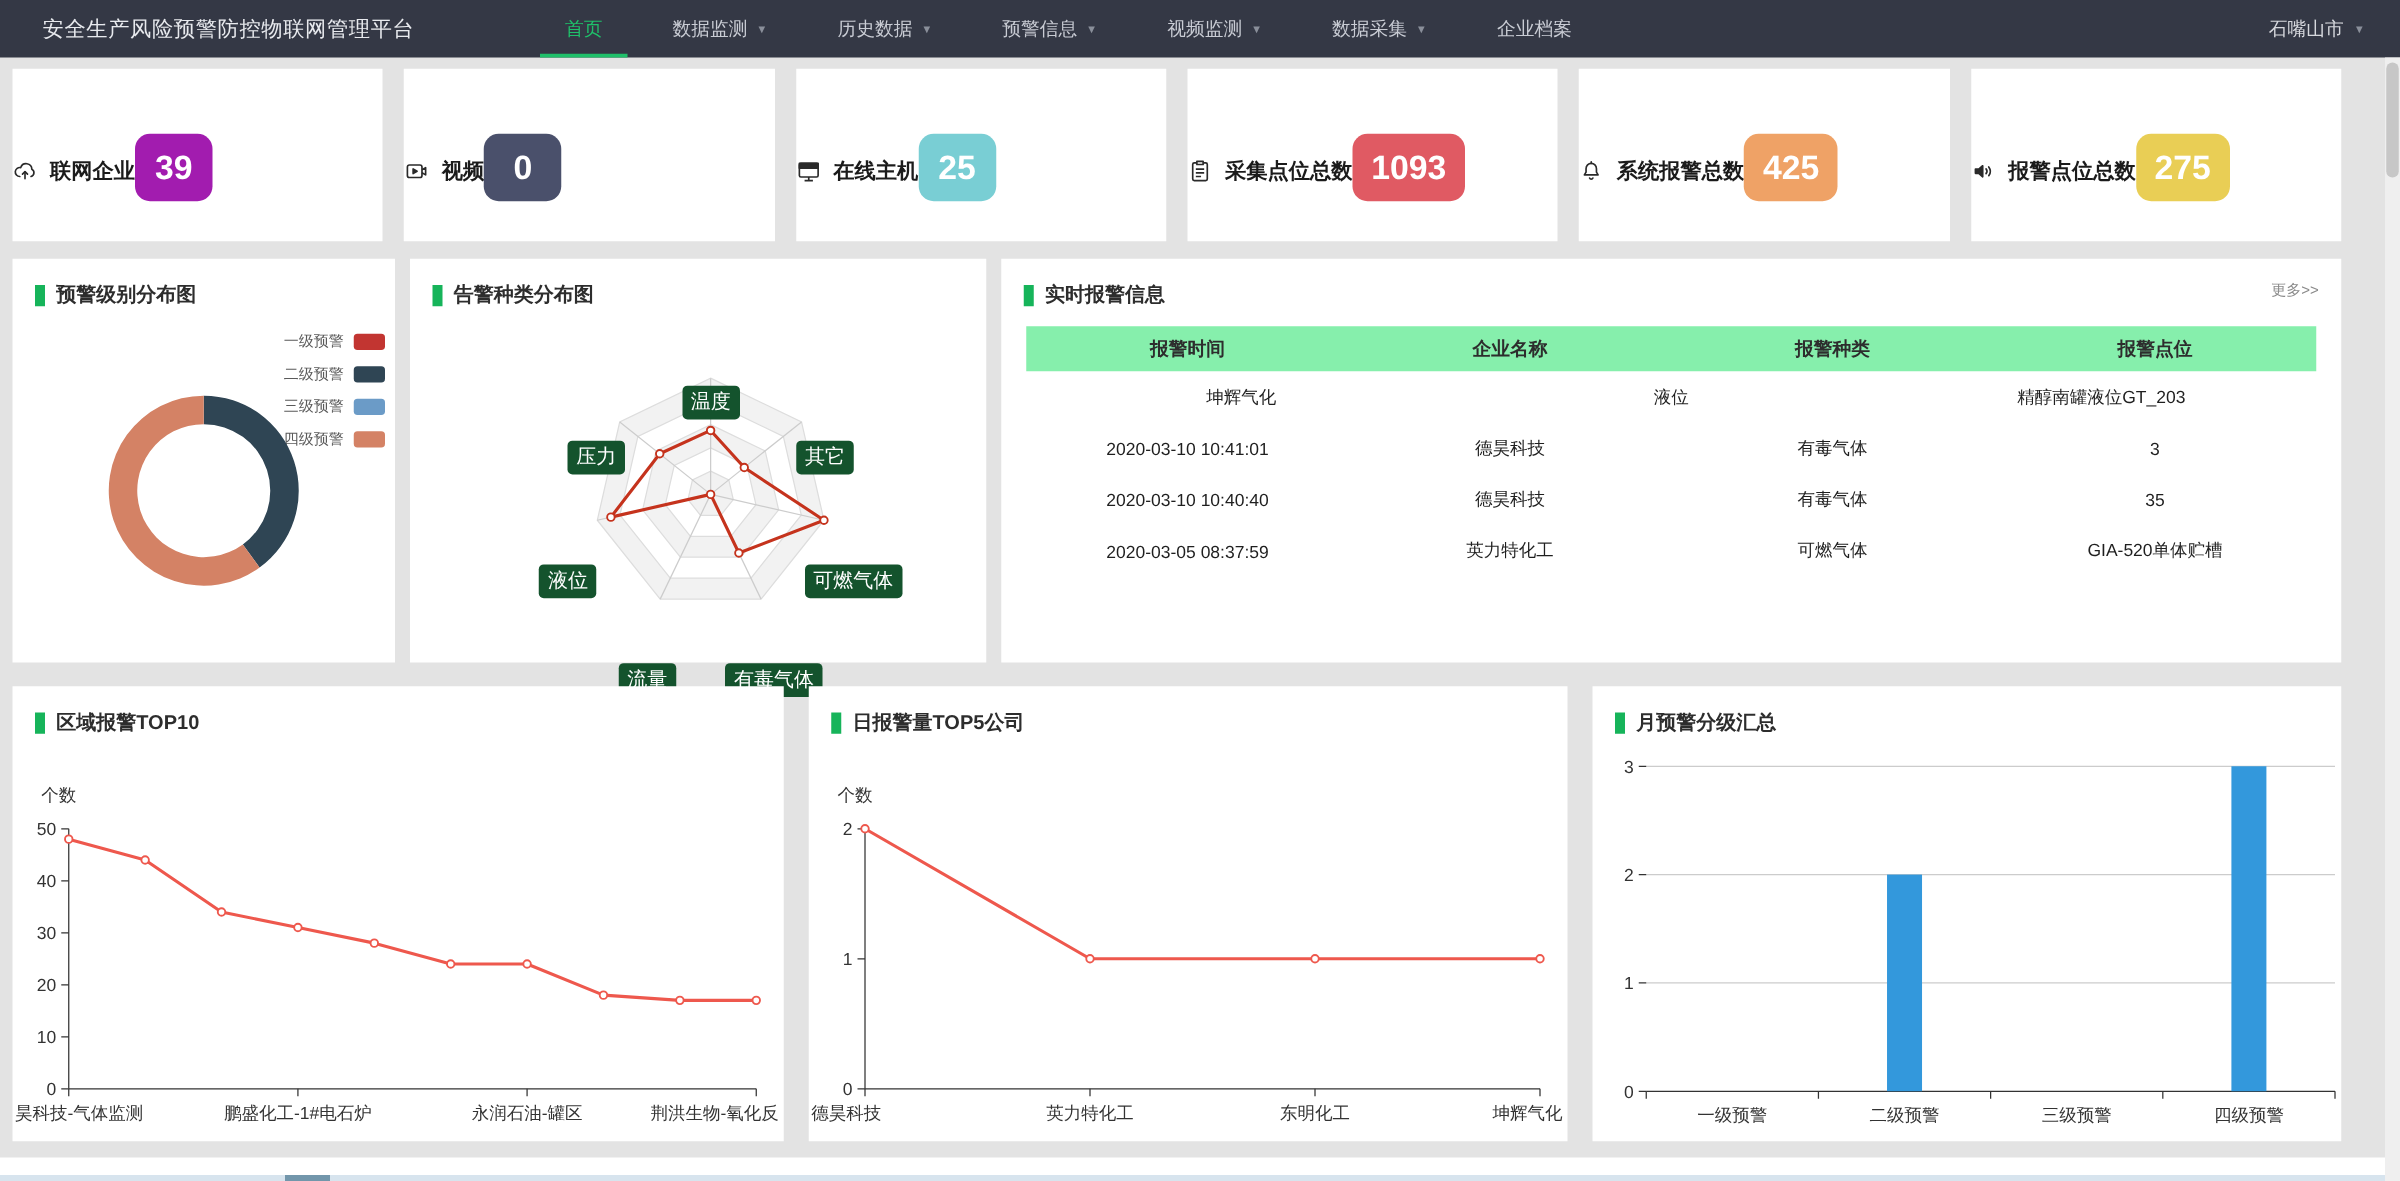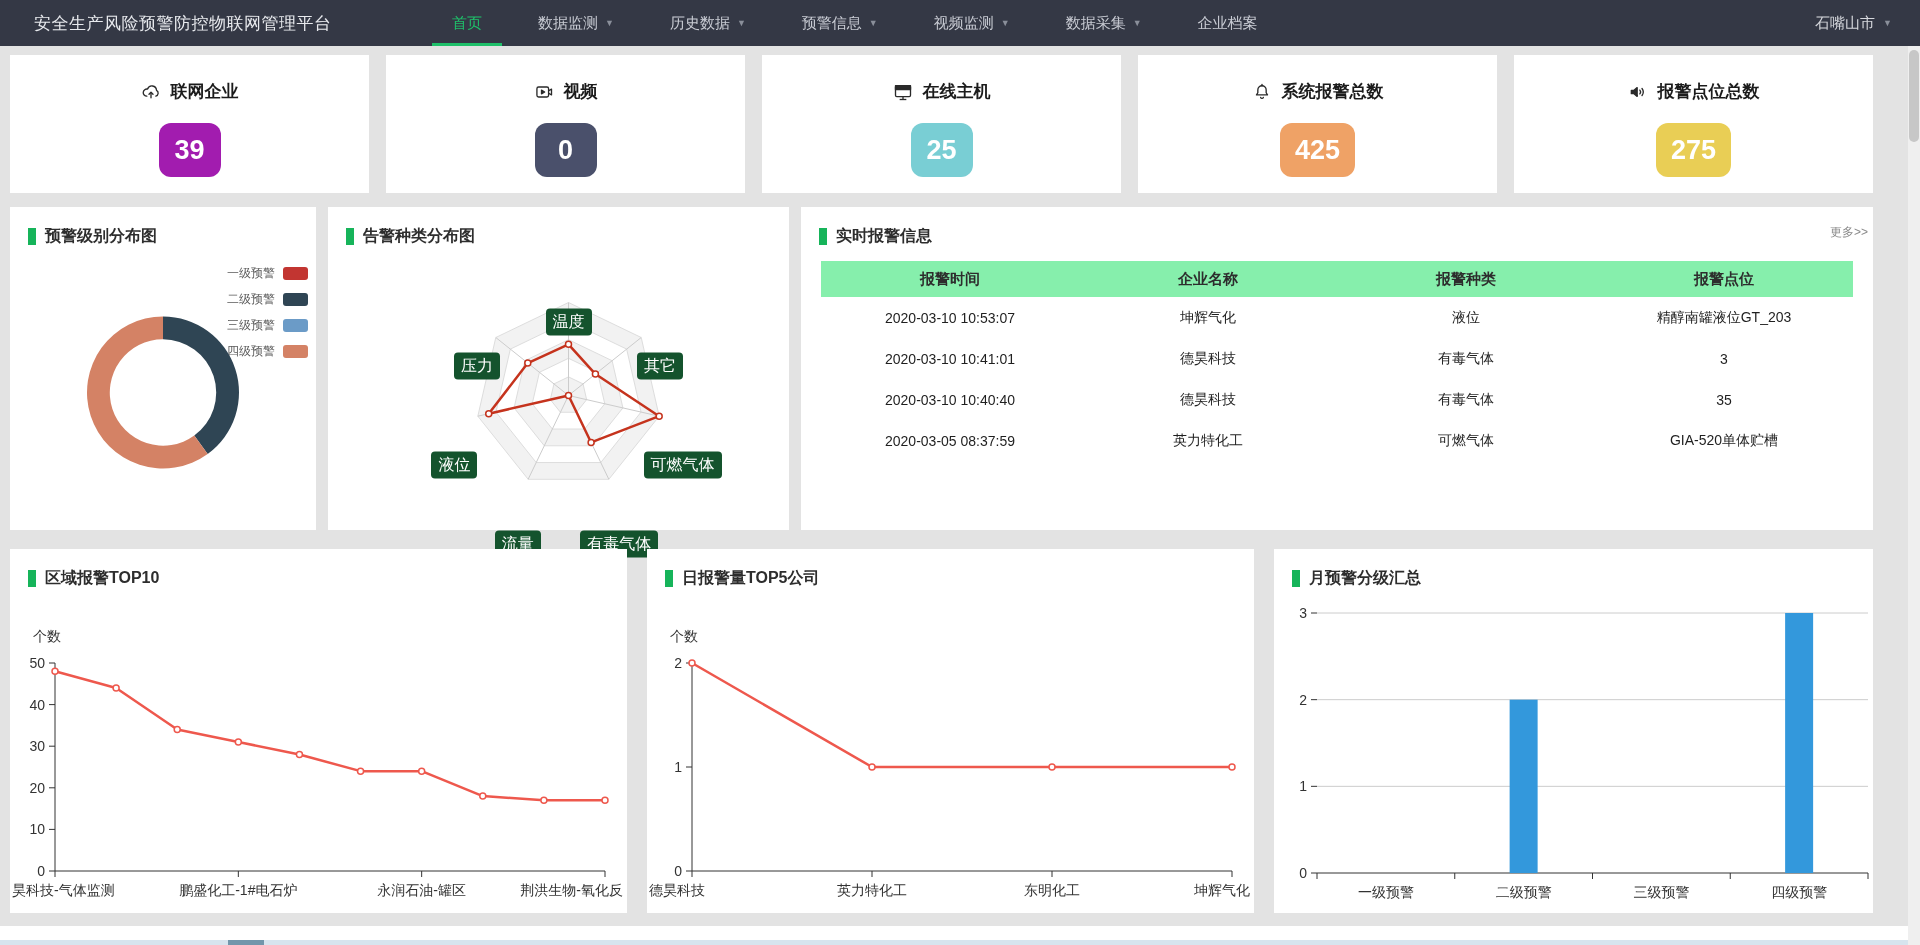--- a/index.html
+++ b/index.html
@@ -18,21 +18,21 @@
   .nav-item .caret { font-size:9px; color:#8a8f9a; }
   .nav-item.active { color:#1fc06a; }
   .nav-item.active::after { content:""; position:absolute; left:8px; right:8px; bottom:0;
               height:3px; background:#1fc06a; }
   .nav-region { margin-left:auto; margin-right:28px; display:flex; align-items:center; gap:8px;
               font-size:15px; color:#d6d8dd; cursor:pointer; }
   .nav-region .caret { font-size:9px; color:#8a8f9a; }
 
   
   .cards { position:absolute; left:10px; top:55px; width:1863px; height:138px; display:flex; gap:17px; }
-  .card { flex:1; background:#fff; display:flex; flex-direction:column; align-items:center; }
+  .card { flex:1; background:#fff; display:flex; flex-direction:row; align-items:center; }
   .card-title { margin-top:25px; display:flex; align-items:center; gap:10px; font-size:17px;
                 font-weight:700; color:#1b1b1b; }
   .card-title svg { width:20px; height:20px; }
   .badge { margin-top:20px; min-width:62px; height:54px; padding:0 15px; border-radius:12px;
            color:#fff; font-size:27px; font-weight:700; display:flex; align-items:center;
            justify-content:center; }
 
   
   .row2 { position:absolute; left:10px; top:207px; width:1863px; height:323px; display:flex; gap:12px; }
   .row3 { position:absolute; left:10px; top:549px; width:1863px; height:364px; display:flex; gap:20px; }
@@ -52,21 +52,21 @@
   .donut-legend { position:absolute; top:58px; right:8px; display:flex; flex-direction:column; gap:9px; }
   .legend-item { display:flex; align-items:center; justify-content:flex-end; cursor:pointer; }
   .legend-label { font-size:12px; color:#5a5a5a; }
   .legend-swatch { width:25px; height:13px; border-radius:3px; margin-left:8px; }
 
   
   .radar-label { position:absolute; transform:translate(-50%,-50%); background:#14532d; color:#fff;
                  font-size:16px; padding:3px 7px; border-radius:4px; white-space:nowrap;margin-top:43px; }
 
   
-  .more-link { position:absolute; right:5px; top:17px; font-size:12px; color:#8a8a8a; cursor:pointer; }
+  .more-link { position:absolute; right:18px; top:17px; font-size:12px; color:#8a8a8a; cursor:pointer; }
   .rt-table { margin:10px 20px 0; }
   .rt-header { display:flex; background:#86efac; height:36px; }
   .rt-header .th { flex:1; display:flex; align-items:center; justify-content:center; font-size:15px;
                    font-weight:700; color:#2d2d2d; }
   .rt-row { display:flex; height:41px; cursor:pointer; }
   .rt-row .td { flex:1; display:flex; align-items:center; justify-content:center; font-size:14px;
                 color:#1f1f1f; }
 
   
   .strip-white { position:absolute; left:0; top:926px; width:1908px; height:14px; background:#fff; }
@@ -142,20 +142,33 @@
     <div class="card-title">
       <svg viewBox="0 0 24 24" fill="none" stroke="#2a2a2a" stroke-width="1.6" stroke-linejoin="round">
         <rect x="3" y="4.5" width="18" height="13" rx="1.5"></rect>
         <rect x="3" y="4.5" width="18" height="4.5" fill="#2a2a2a"></rect>
         <path d="M12 17.5V21"></path>
           <path d="M8 21h8"></path>
       </svg>
       <span>在线主机</span>
     </div>
     <div class="badge" style="background: rgb(121, 206, 212);">25</div>
+  </div>
+  <div class="card">
+    <div class="card-title">
+      <svg viewBox="0 0 24 24" fill="none" stroke="#2a2a2a" stroke-width="1.6" stroke-linejoin="round">
+        <rect x="5" y="4" width="14" height="17" rx="1.5"></rect>
+        <rect x="9" y="2.5" width="6" height="3" fill="#fff"></rect>
+        <path d="M8 10h8"></path>
+          <path d="M8 13.5h8"></path>
+          <path d="M8 17h5"></path>
+      </svg>
+      <span>采集点位总数</span>
+    </div>
+    <div class="badge" style="background: rgb(224, 90, 99);">1093</div>
   </div>
   <div class="card">
     <div class="card-title">
       <svg viewBox="0 0 24 24" fill="none" stroke="#2a2a2a" stroke-width="1.6" stroke-linecap="round" stroke-linejoin="round">
         <path d="M12 4.5a5 5 0 0 1 5 5v3.4l1.6 2.6H5.4L7 12.9V9.5a5 5 0 0 1 5-5z"></path>
         <path d="M12 4.5V3"></path>
           <path d="M10.4 18.5a1.7 1.7 0 0 0 3.2 0"></path>
       </svg>
       <span>系统报警总数</span>
     </div>
@@ -240,21 +253,20 @@
     </div>
     <div class="more-link">更多&gt;&gt;</div>
     <div class="rt-table">
       <div class="rt-header">
         <div class="th">报警时间</div>
         <div class="th">企业名称</div>
         <div class="th">报警种类</div>
         <div class="th">报警点位</div>
       </div>
       <div class="rt-row">
-        <div class="td">2020-03-10 10:53:07</div>
         <div class="td">坤辉气化</div>
         <div class="td">液位</div>
         <div class="td">精醇南罐液位GT_203</div>
       </div>
       <div class="rt-row">
         <div class="td">2020-03-10 10:41:01</div>
         <div class="td">德昊科技</div>
         <div class="td">有毒气体</div>
         <div class="td">3</div>
       </div>

